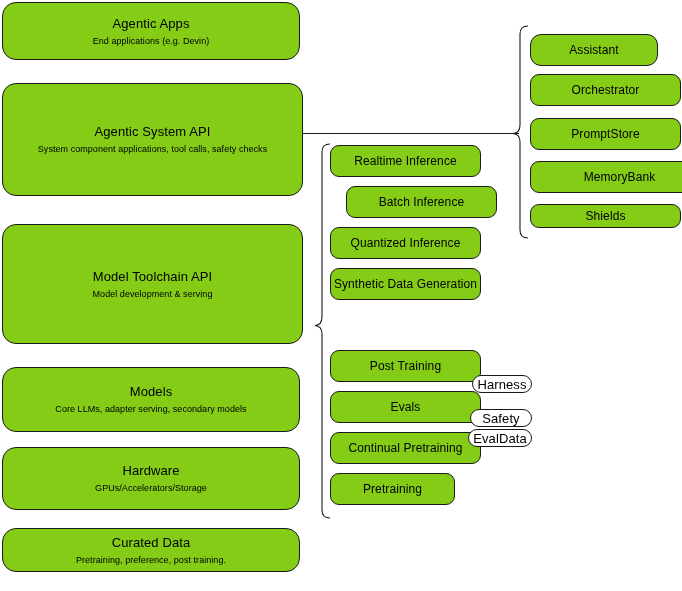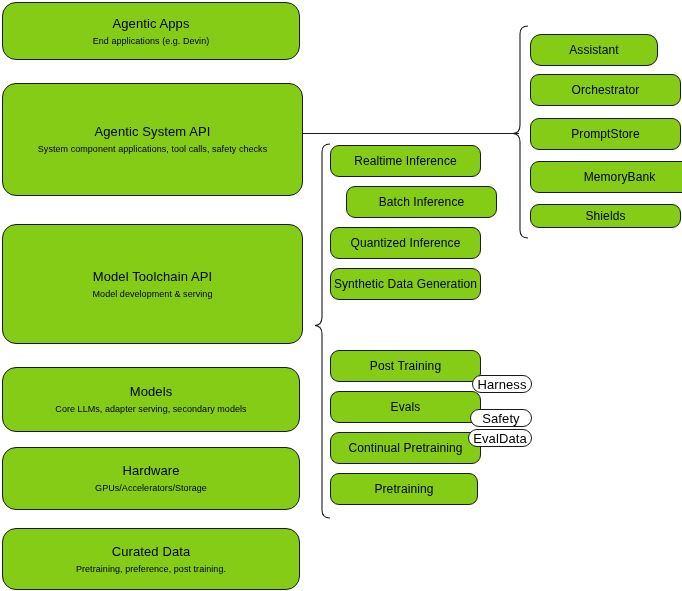--- a/index.html
+++ b/index.html
@@ -118,21 +118,21 @@
   <div class="node layer" style="left:2px; top:367px; width:298px; height:65px;">
     <div class="title">Models</div>
     <div class="subtitle">Core LLMs, adapter serving, secondary models</div>
   </div>
 
   <div class="node layer" style="left:2px; top:447px; width:298px; height:63px;">
     <div class="title">Hardware</div>
     <div class="subtitle">GPUs/Accelerators/Storage</div>
   </div>
 
-  <div class="node layer" style="left:2px; top:528px; width:298px; height:62px;">
+  <div class="node layer" style="left:2px; top:528px; width:298px; height:44px;">
     <div class="title">Curated Data</div>
     <div class="subtitle">Pretraining, preference, post training.</div>
   </div>
 
   <div class="node cap" style="left:330px; top:145px; width:151px; height:32px;">
     <span>Realtime Inference</span>
   </div>
   <div class="node cap" style="left:330px; top:186px; width:151px; height:32px;margin-left:16px;">
     <span>Batch Inference</span>
   </div>
@@ -144,21 +144,21 @@
   </div>
   <div class="node cap" style="left:330px; top:350px; width:151px; height:32px;">
     <span>Post Training</span>
   </div>
   <div class="node cap" style="left:330px; top:391px; width:151px; height:32px;">
     <span>Evals</span>
   </div>
   <div class="node cap" style="left:330px; top:432px; width:151px; height:32px;">
     <span>Continual Pretraining</span>
   </div>
-  <div class="node cap" style="left:330px; top:473px; width:148px; height:32px;">
+  <div class="node cap" style="left:330px; top:473px; width:125px; height:32px;">
     <span>Pretraining</span>
   </div>
 
   <div class="pill" style="left:472px; top:375px; width:60px; height:18px;">
     <span>Harness</span>
   </div>
   <div class="pill" style="left:468px; top:393px; width:64px; height:18px;margin-top:36px;">
     <span>EvalData</span>
   </div>
   <div class="pill" style="left:470px; top:409px; width:62px; height:18px;">

